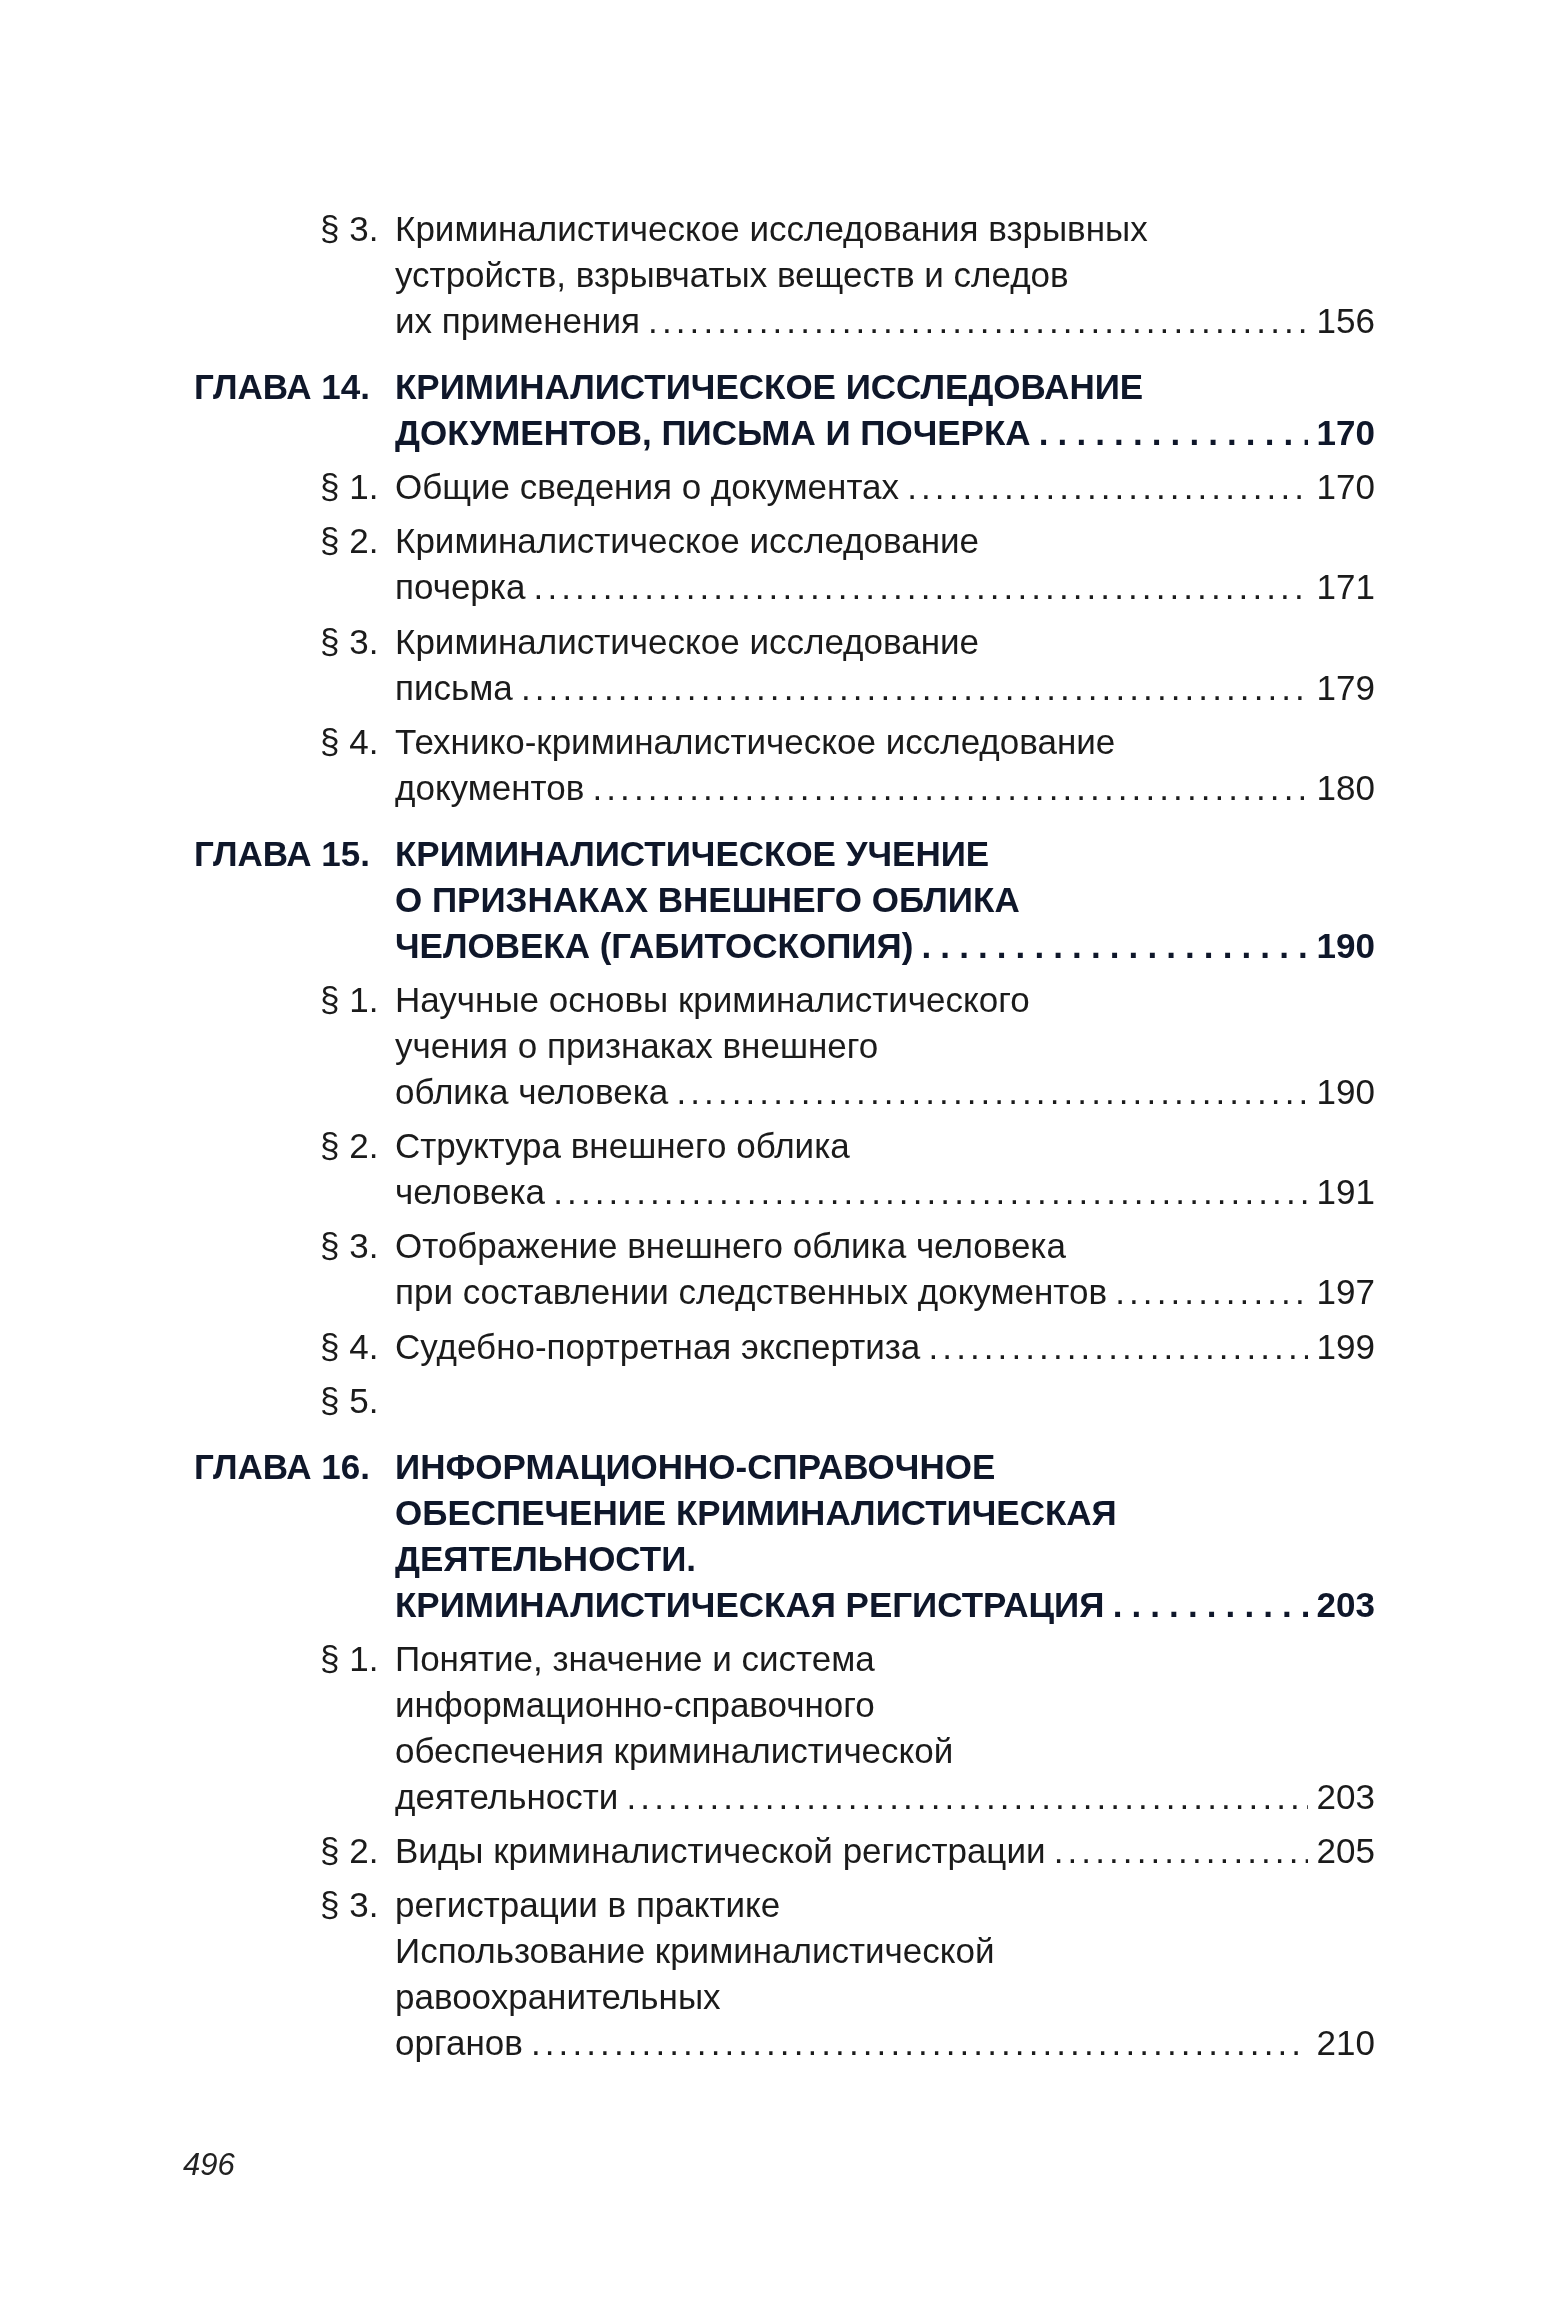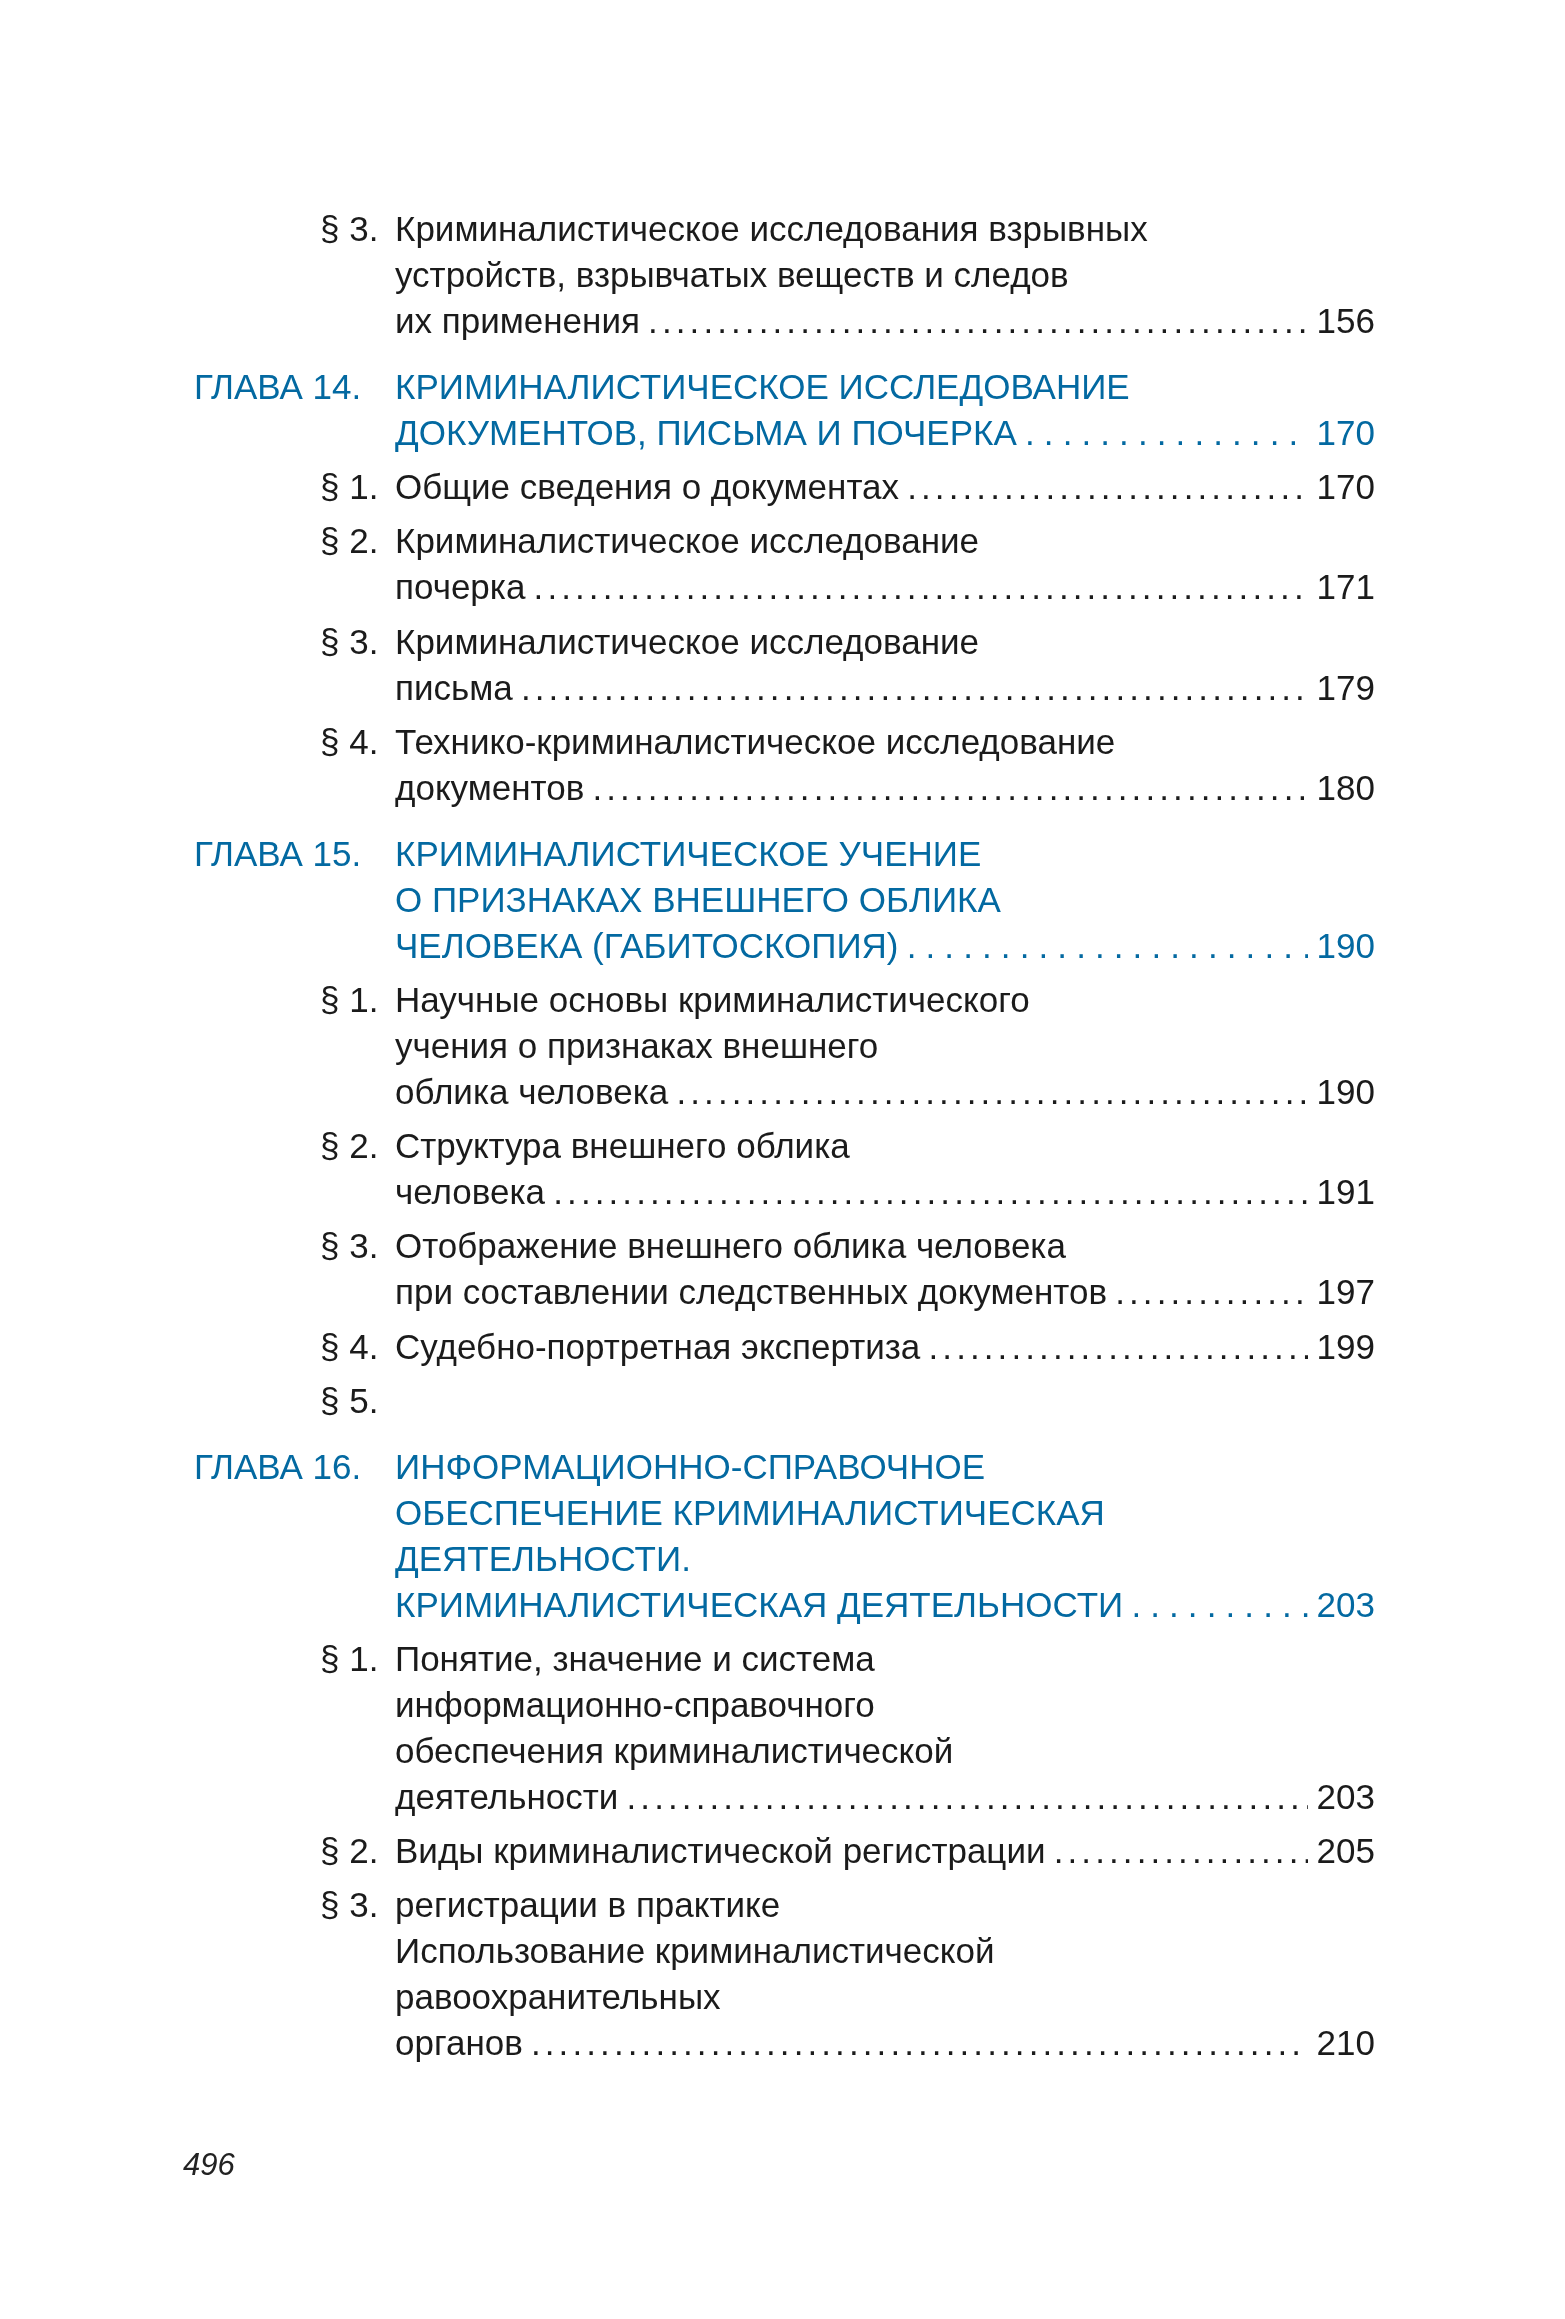--- a/index.html
+++ b/index.html
@@ -25,22 +25,22 @@
   .entry {
     display: flex;
     align-items: flex-start;
     font-size: 35px;
     line-height: 46px;
     margin-top: 8.2px;
   }
   .entry:first-child { margin-top: 0; }
   .entry.chapter {
     margin-top: 20px;
-    font-weight: normal;
-    color: #0369a1;
+    font-weight: bold;
+    color: #0f172a;
   }
   .entry .label {
     flex: 0 0 auto;
     white-space: nowrap;
   }
   .entry.paragraph .label {
     margin-left: 126px;
     width: 75px;
   }
   .entry.chapter .label {
@@ -215,21 +215,21 @@
       <div class="entry paragraph">
         <span class="label">§ 5.</span>
       </div>
       <div class="entry chapter">
         <span class="label">ГЛАВА 16.</span>
         <div class="body">
           <div class="line">ИНФОРМАЦИОННО-СПРАВОЧНОЕ</div>
           <div class="line">ОБЕСПЕЧЕНИЕ КРИМИНАЛИСТИЧЕСКАЯ</div>
           <div class="line">ДЕЯТЕЛЬНОСТИ.</div>
           <div class="line last">
-            <span class="text">КРИМИНАЛИСТИЧЕСКАЯ ДЕЯТЕЛЬНОСТИ</span>
+            <span class="text">КРИМИНАЛИСТИЧЕСКАЯ РЕГИСТРАЦИЯ</span>
             <span class="dots"></span>
             <span class="pagenum">203</span>
           </div>
         </div>
       </div>
       <div class="entry paragraph">
         <span class="label">§ 1.</span>
         <div class="body">
           <div class="line">Понятие, значение и система</div>
           <div class="line">информационно-справочного</div>

